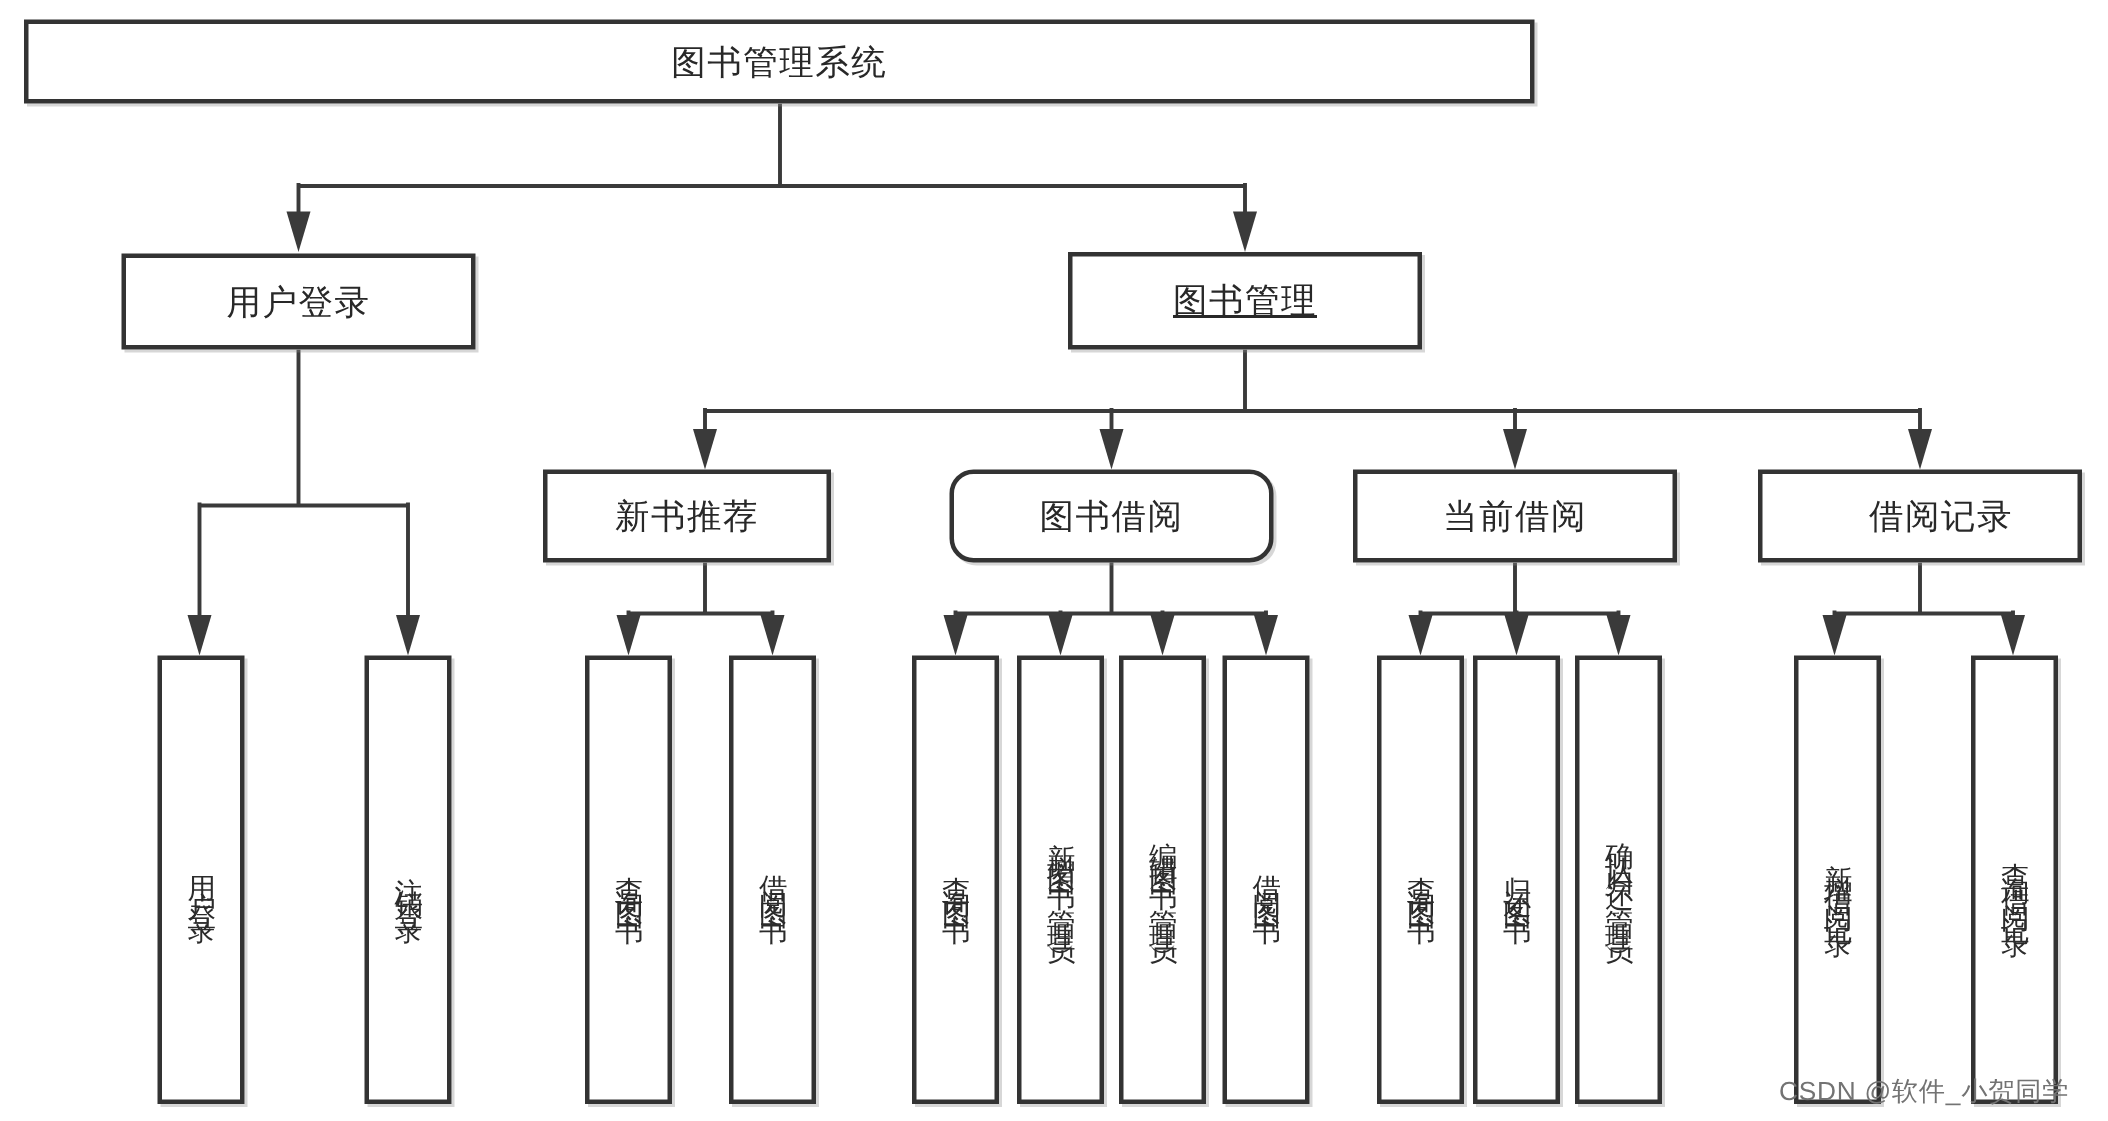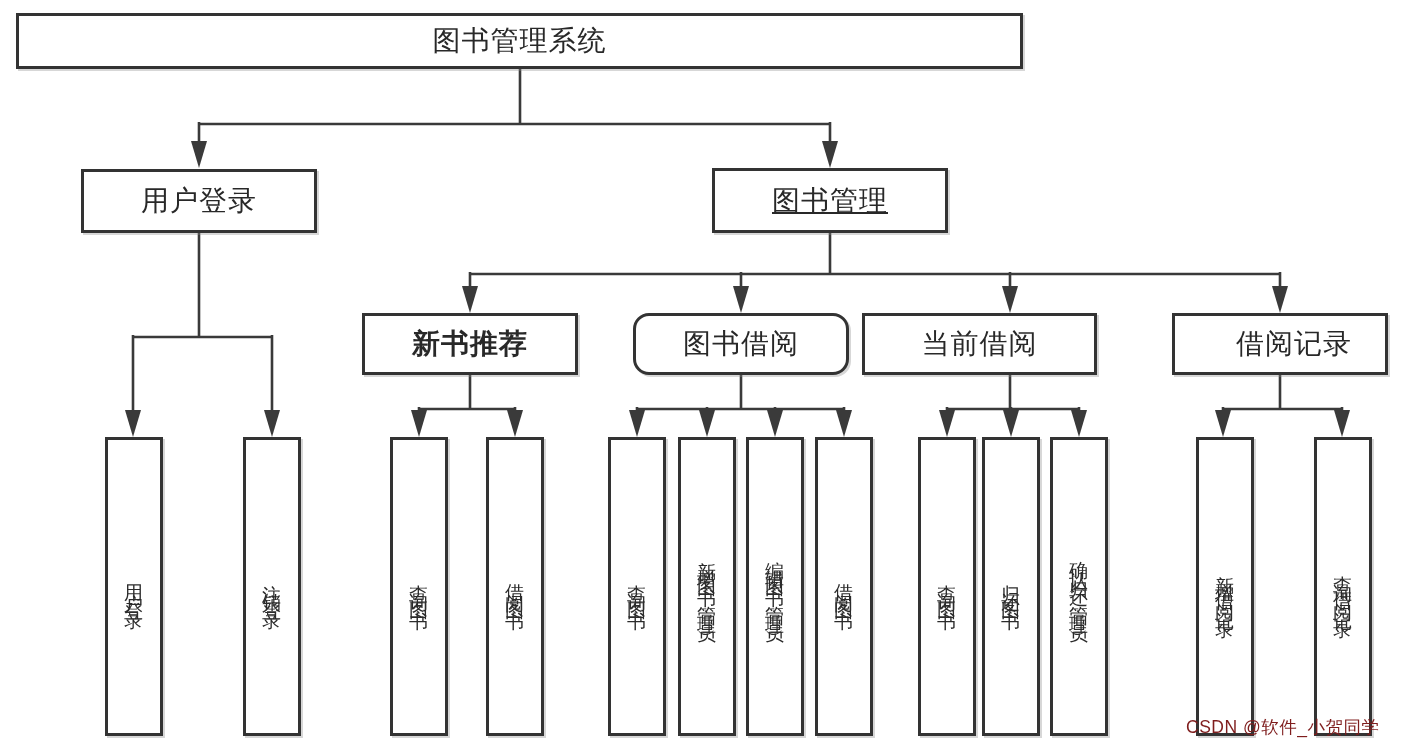--- a/index.html
+++ b/index.html
@@ -16,34 +16,34 @@
     box-sizing:border-box;
     background:#ffffff;
     border:3px solid #333333;
     display:flex;
     align-items:center;
     justify-content:center;
     color:#282828;
     box-shadow:2px 2px 0 rgba(140,140,140,0.35);
     z-index:2;
   }
-  .node.h { font-size:28px; letter-spacing:1px; white-space:nowrap; }
+  .node.h { font-size:23px; letter-spacing:1px; white-space:nowrap; }
   .node.v { font-size:19px; }
   .node.v .vtext {
     writing-mode:vertical-rl;
     text-orientation:mixed;
     letter-spacing:9px;
     line-height:1;
     color:#2b2b2b;
   }
   .watermark {
     position:absolute;
     left:1186px; top:715px;
     font-size:17.5px;
-    color:#7f1d1d;
+    color:#737373;
     letter-spacing:0.5px;
     white-space:nowrap;
     z-index:5;
   }
 </style>
 </head>
 <body>
 
 <div class="stage">
 
@@ -82,27 +82,27 @@
     <span>图书管理系统</span>
   </div>
 
   <div class="node h" style="left:81px; top:169px; width:236px; height:64px;">
     <span>用户登录</span>
   </div>
   <div class="node h" style="left:712px; top:168px; width:236px; height:65px;text-decoration:underline;">
     <span>图书管理</span>
   </div>
 
-  <div class="node h" style="left:362px; top:313px; width:216px; height:62px;font-weight:bold;">
+  <div class="node h" style="left:362px; top:313px; width:192px; height:62px;">
     <span>新书推荐</span>
   </div>
   <div class="node h" style="left:633px; top:313px; width:216px; height:62px;border-radius:16px;">
     <span>图书借阅</span>
   </div>
-  <div class="node h" style="left:862px; top:313px; width:235px; height:62px;text-align:center;">
+  <div class="node h" style="left:902px; top:313px; width:216px; height:62px;text-align:center;">
     <span>当前借阅</span>
   </div>
   <div class="node h" style="left:1172px; top:313px; width:216px; height:62px;padding-left:28px;">
     <span>借阅记录</span>
   </div>
 
   <div class="node v" style="left:105px; top:437px; width:58px; height:299px;">
     <span class="vtext">用户登录</span>
   </div>
   <div class="node v" style="left:243px; top:437px; width:58px; height:299px;">

